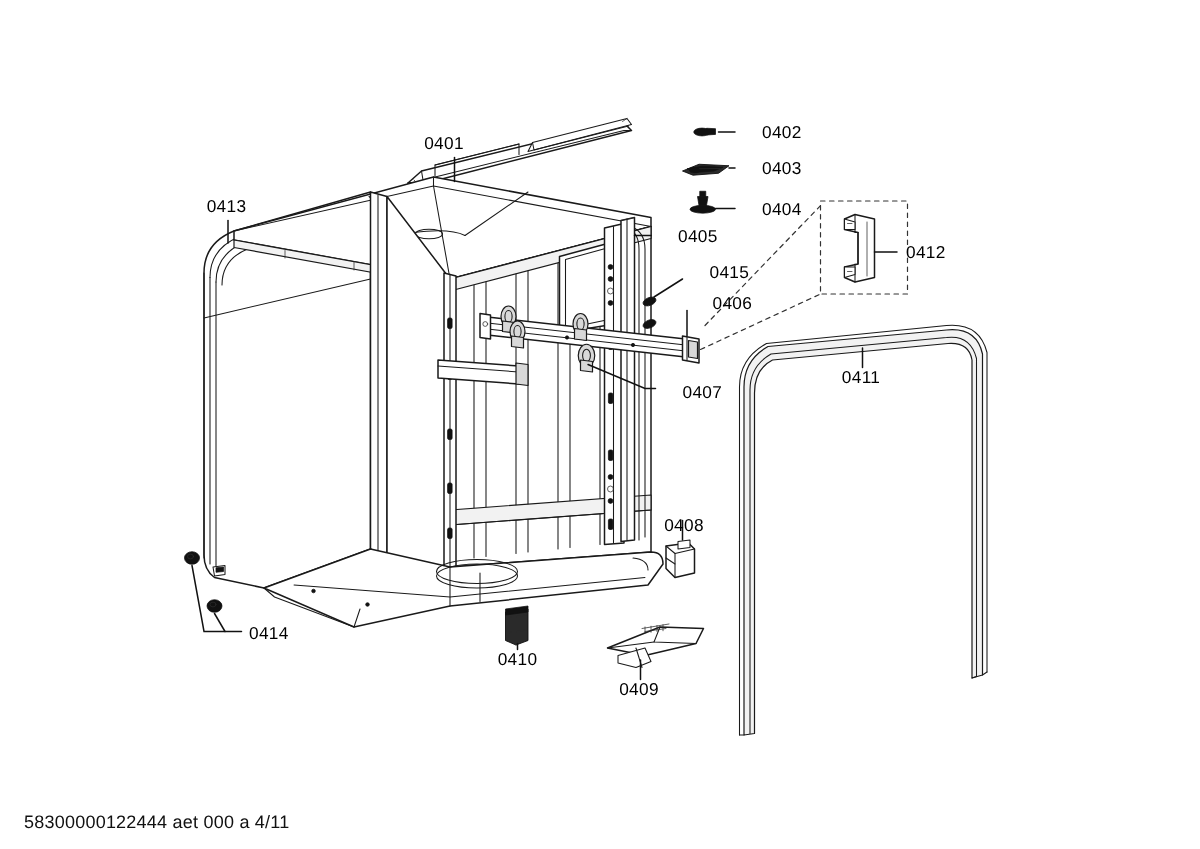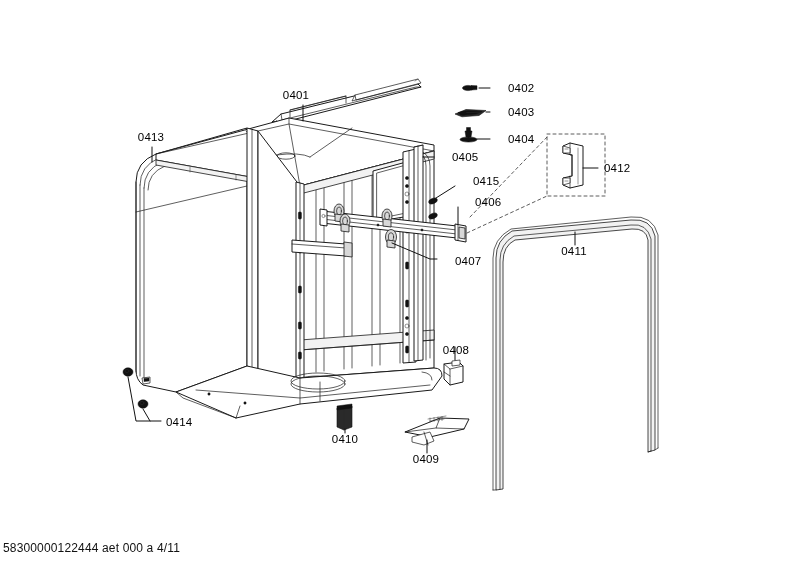--- a/index.html
+++ b/index.html
@@ -38,21 +38,21 @@
   .fill-dk { fill: #2a2a2a; stroke: #101010; stroke-width: 0.6; stroke-linejoin: round; }
   .fill-bk { fill: #111111; stroke: #111111; stroke-width: 0.5; }
   .callout {
     font-family: "Liberation Sans", sans-serif;
     font-size: 11.5px;
     fill: #000000;
     letter-spacing: 0.2px;
   }
   .footer-text {
     position: absolute;
-    left: 3px;
+    left: 16px;
     bottom: 11px;
     font-family: "Liberation Sans", sans-serif;
     font-size: 12px;
     color: #111111;
     letter-spacing: 0.15px;
     white-space: nowrap;
   }
 </style>
 </head>
 <body>

